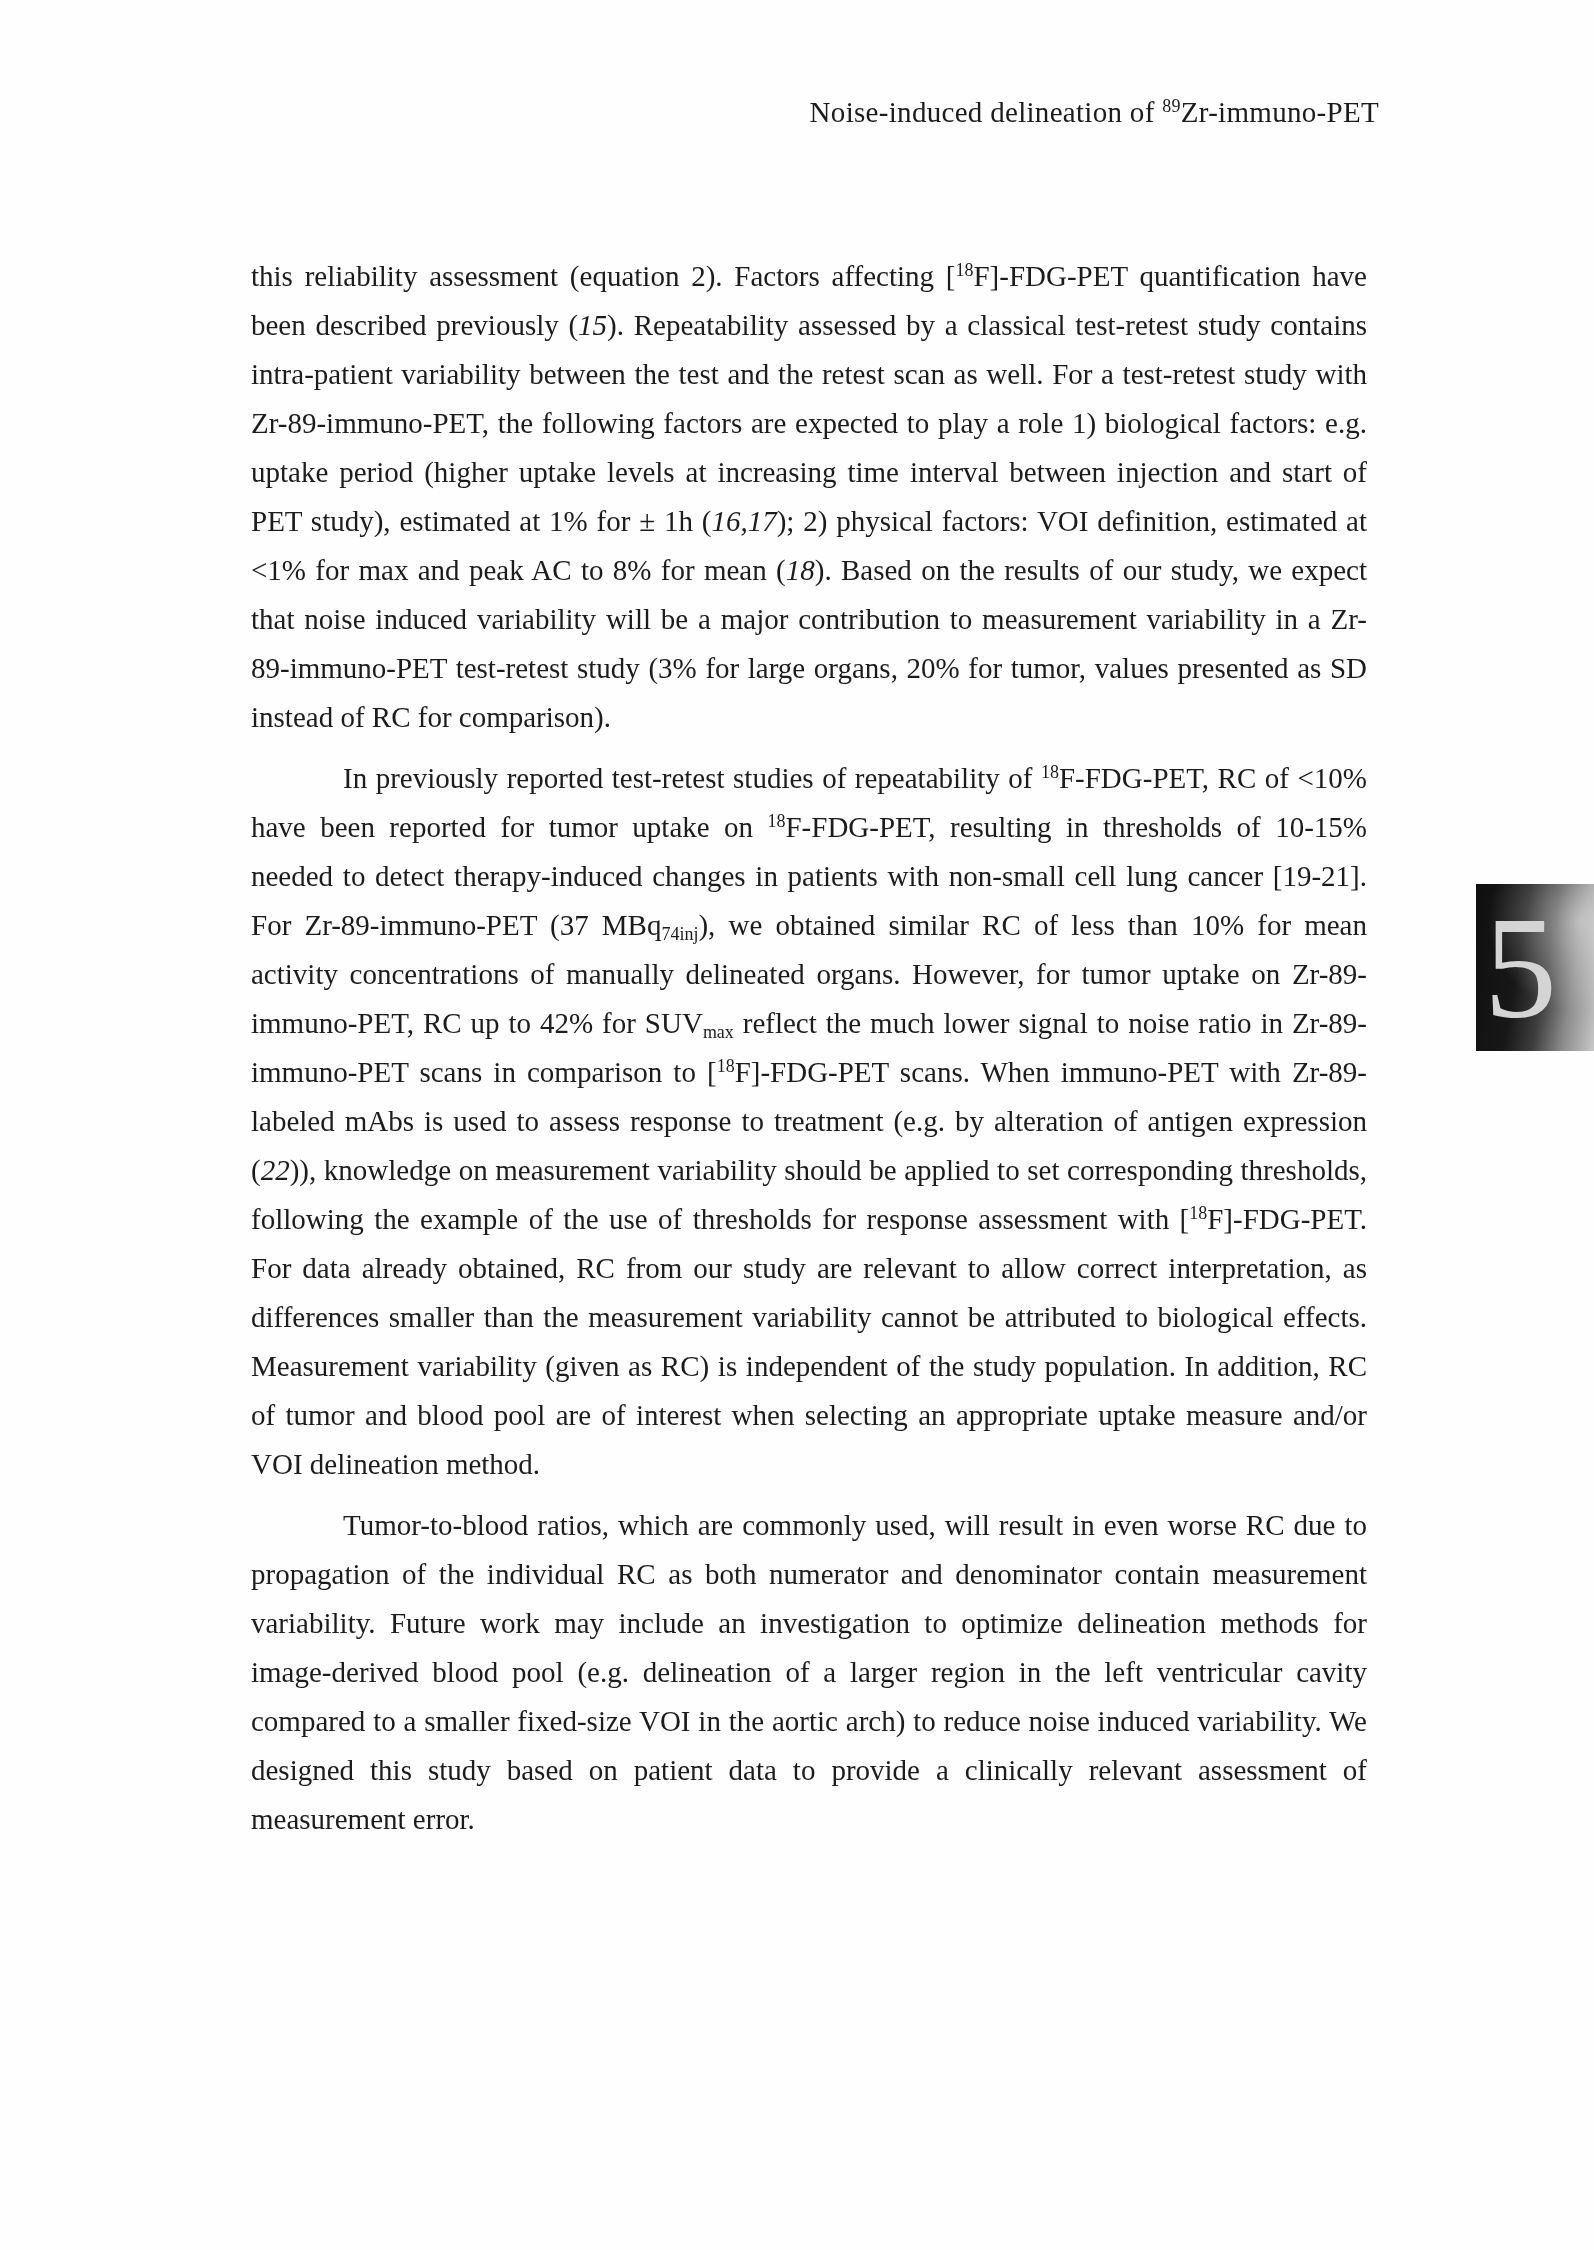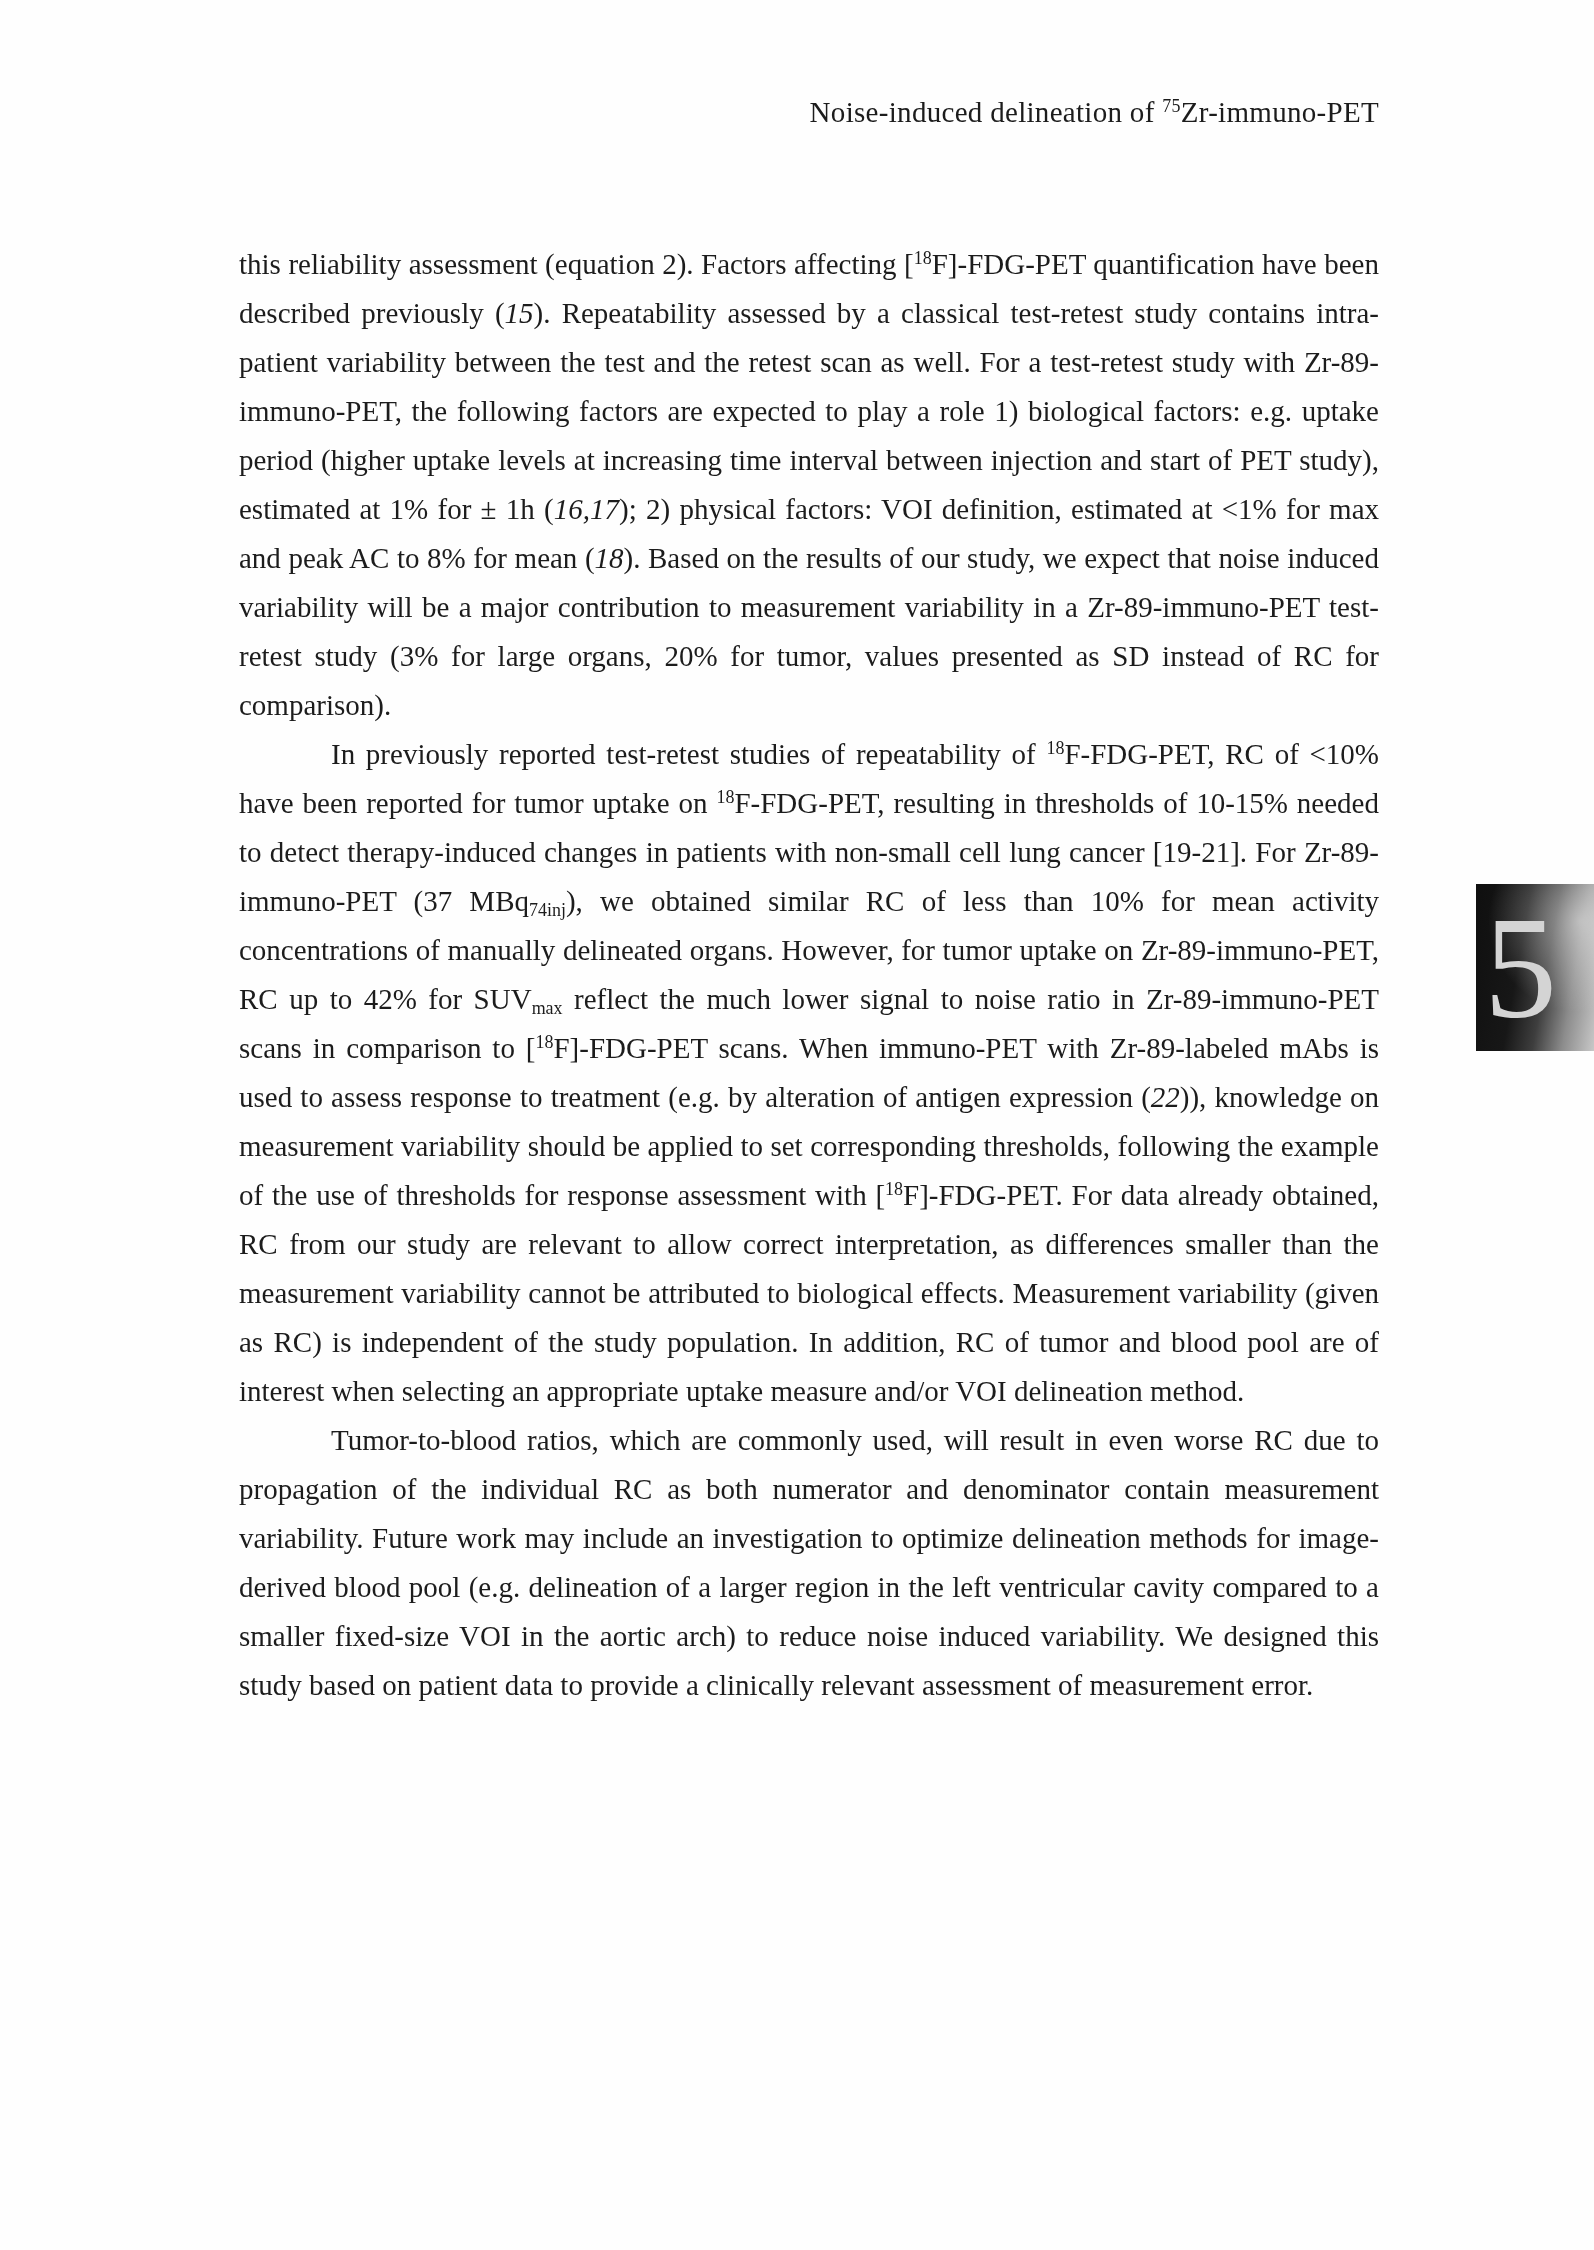--- a/index.html
+++ b/index.html
@@ -30,21 +30,21 @@
     position: absolute;
     top: 240px;
     left: 239px;
     width: 1140px;
     font-size: 29px;
     line-height: 49px;
     text-align: justify;
     color: #1c1c1c;
   }
   .text-column p {
-    margin: 0;
+    margin: 12px;
     padding: 0;
   }
   .text-column p.indented {
     text-indent: 92px;
   }
   sup {
     font-size: 0.62em;
     vertical-align: baseline;
     position: relative;
     top: -0.55em;
@@ -87,21 +87,21 @@
     font-size: 30px;
     color: #1c1c1c;
   }
 </style>
 </head>
 <body>
 
 <div class="page">
 
   <div class="running-head">
-    <span class="running-head-text"><span>Noise-induced delineation of </span><sup>75</sup><span>Zr-immuno-PET</span></span>
+    <span class="running-head-text"><span>Noise-induced delineation of </span><sup>89</sup><span>Zr-immuno-PET</span></span>
   </div>
 
   <div class="text-column">
     <p class="para"><span>this reliability assessment (equation 2). Factors affecting [</span><sup>18</sup><span>F]-FDG-PET quantification have been described previously (</span><i>15</i><span>). Repeatability assessed by a classical test-retest study contains intra-patient variability between the test and the retest scan as well. For a test-retest study with Zr-89-immuno-PET, the following factors are expected to play a role 1) biological factors: e.g. uptake period (higher uptake levels at increasing time interval between injection and start of PET study), estimated at 1% for ± 1h (</span><i>16,17</i><span>); 2) physical factors: VOI definition, estimated at &lt;1% for max and peak AC to 8% for mean (</span><i>18</i><span>). Based on the results of our study, we expect that noise induced variability will be a major contribution to measurement variability in a Zr-89-immuno-PET test-retest study (3% for large organs, 20% for tumor, values presented as SD instead of RC for comparison).</span></p>
     <p class="para indented"><span>In previously reported test-retest studies of repeatability of </span><sup>18</sup><span>F-FDG-PET, RC of &lt;10% have been reported for tumor uptake on </span><sup>18</sup><span>F-FDG-PET, resulting in thresholds of 10-15% needed to detect therapy-induced changes in patients with non-small cell lung cancer [19-21]. For Zr-89-immuno-PET (37 MBq</span><sub>74inj</sub><span>), we obtained similar RC of less than 10% for mean activity concentrations of manually delineated organs. However, for tumor uptake on Zr-89-immuno-PET, RC up to 42% for SUV</span><sub>max</sub><span> reflect the much lower signal to noise ratio in Zr-89-immuno-PET scans in comparison to [</span><sup>18</sup><span>F]-FDG-PET scans. When immuno-PET with Zr-89-labeled mAbs is used to assess response to treatment (e.g. by alteration of antigen expression (</span><i>22</i><span>)), knowledge on measurement variability should be applied to set corresponding thresholds, following the example of the use of thresholds for response assessment with [</span><sup>18</sup><span>F]-FDG-PET. For data already obtained, RC from our study are relevant to allow correct interpretation, as differences smaller than the measurement variability cannot be attributed to biological effects. Measurement variability (given as RC) is independent of the study population. In addition, RC of tumor and blood pool are of interest when selecting an appropriate uptake measure and/or VOI delineation method.</span></p>
     <p class="para indented"><span>Tumor-to-blood ratios, which are commonly used, will result in even worse RC due to propagation of the individual RC as both numerator and denominator contain measurement variability. Future work may include an investigation to optimize delineation methods for image-derived blood pool (e.g. delineation of a larger region in the left ventricular cavity compared to a smaller fixed-size VOI in the aortic arch) to reduce noise induced variability. We designed this study based on patient data to provide a clinically relevant assessment of measurement error.</span></p>
   </div>
 
   <div class="chapter-tab">
     <span class="chapter-number">5</span>

